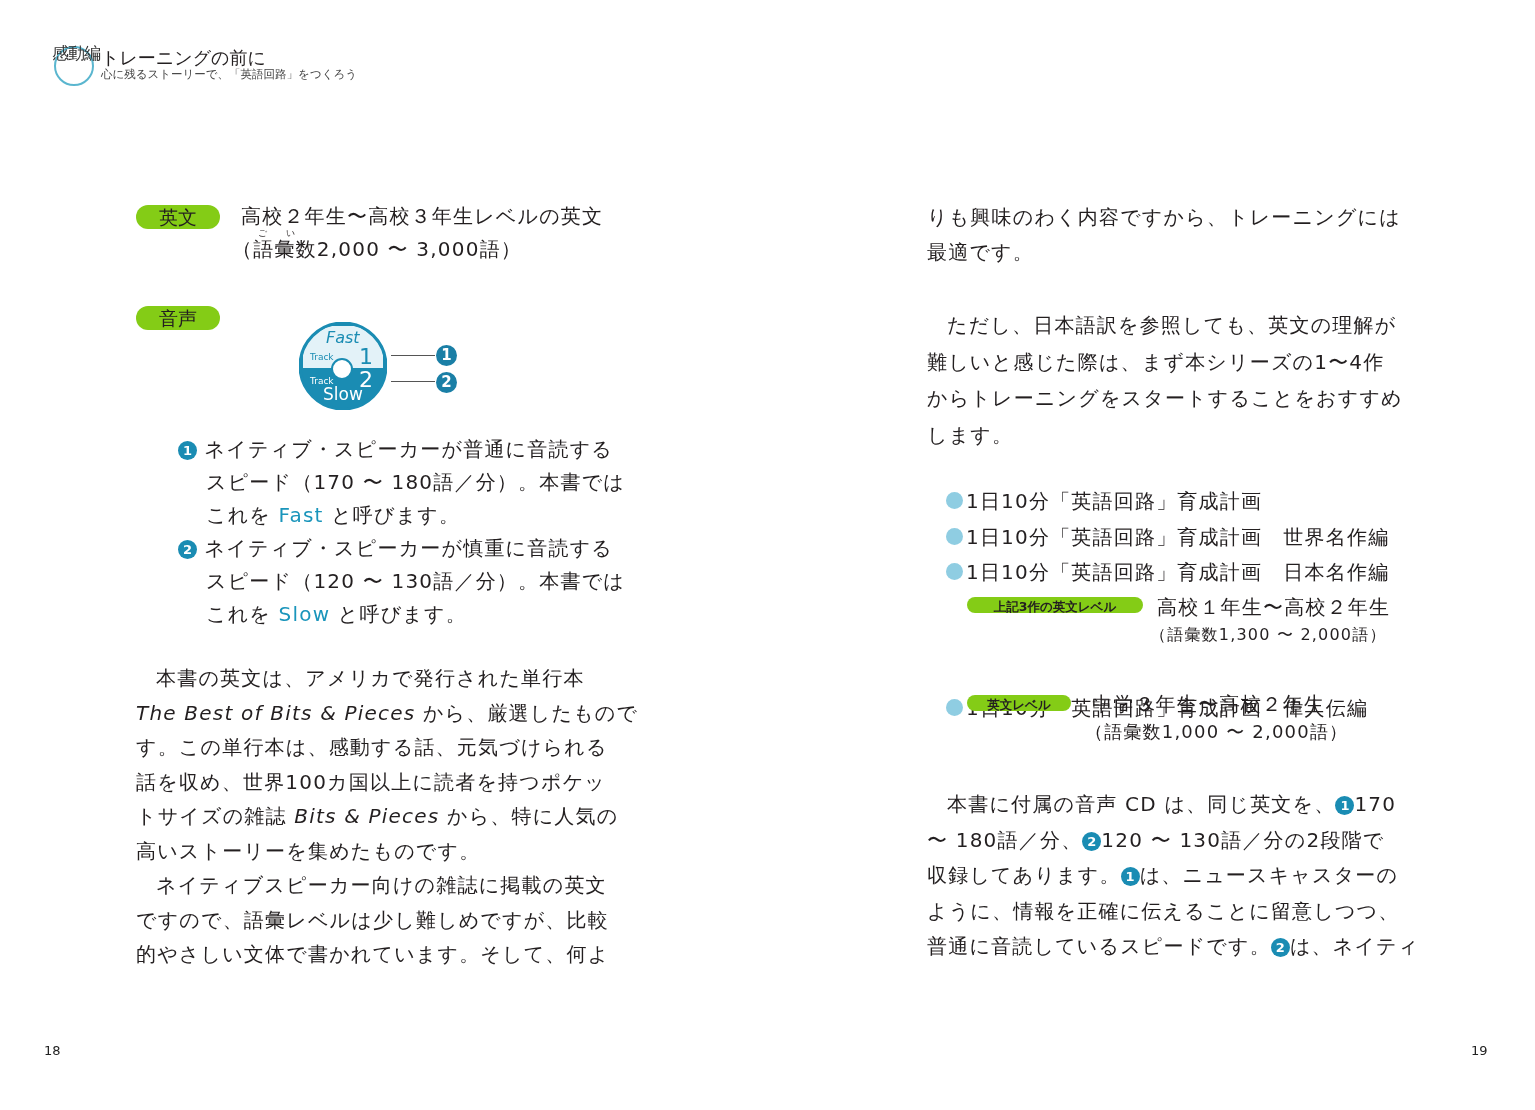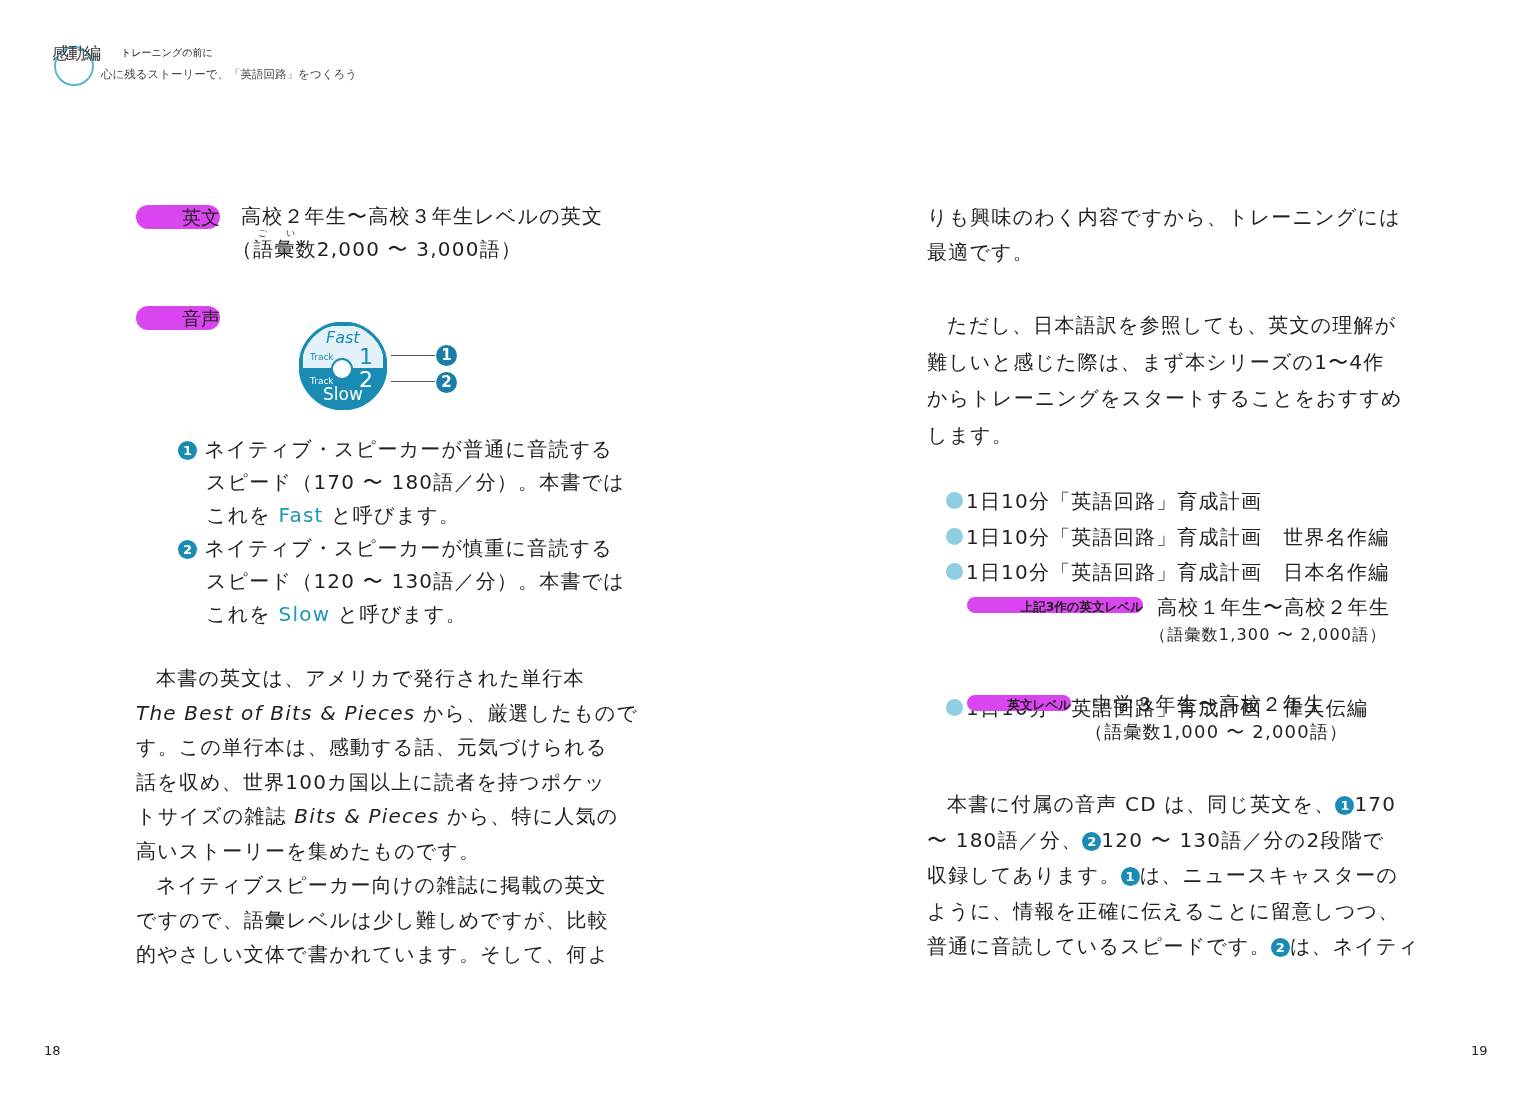--- a/index.html
+++ b/index.html
@@ -10,24 +10,24 @@
   .abs { position: absolute; }
   
   .hdr-badge {
     left: 54px; top: 46px; width: 40px; height: 40px; border-radius: 50%;
     border: 2px solid #5ab6cf; box-sizing: border-box;
   }
   .hdr-badge-text {
     left: 52px; top: 44px; width: 48px; font-size: 17px; line-height: 19px; color: #333;
     text-align: center; letter-spacing: -1px;
   }
-  .hdr-title { left: 101px; top: 46px; font-size: 10px; color: #231f20; margin-left: 20px; }
+  .hdr-title { left: 101px; top: 46px; font-size: 18px; color: #231f20; }
   .hdr-sub { left: 101px; top: 67px; font-size: 11.5px; color: #444; }
   .pill {
-    background: #d946ef; border-radius: 14px; color: #231f20; text-align: right;
+    background: #84cc16; border-radius: 14px; color: #231f20; text-align: center;
   }
   .pill-lg { width: 84px; height: 24px; line-height: 24px; font-size: 19px; }
   .pill-sm { height: 16px; line-height: 20px; font-size: 12.5px; font-weight: bold; border-radius: 11px; }
   .txt { font-size: 20px; line-height: 33px; letter-spacing: 1.2px; white-space: nowrap; }
   .blue { color: #1a95bb; }
   .it { font-style: italic; }
   .num-circle {
     display: inline-block; width: 19px; height: 19px; border-radius: 50%;
     background: #1a8cb3; color: #fff; font-size: 13px; line-height: 19px; text-align: center;
     font-weight: bold; vertical-align: 1px; letter-spacing: 0;

